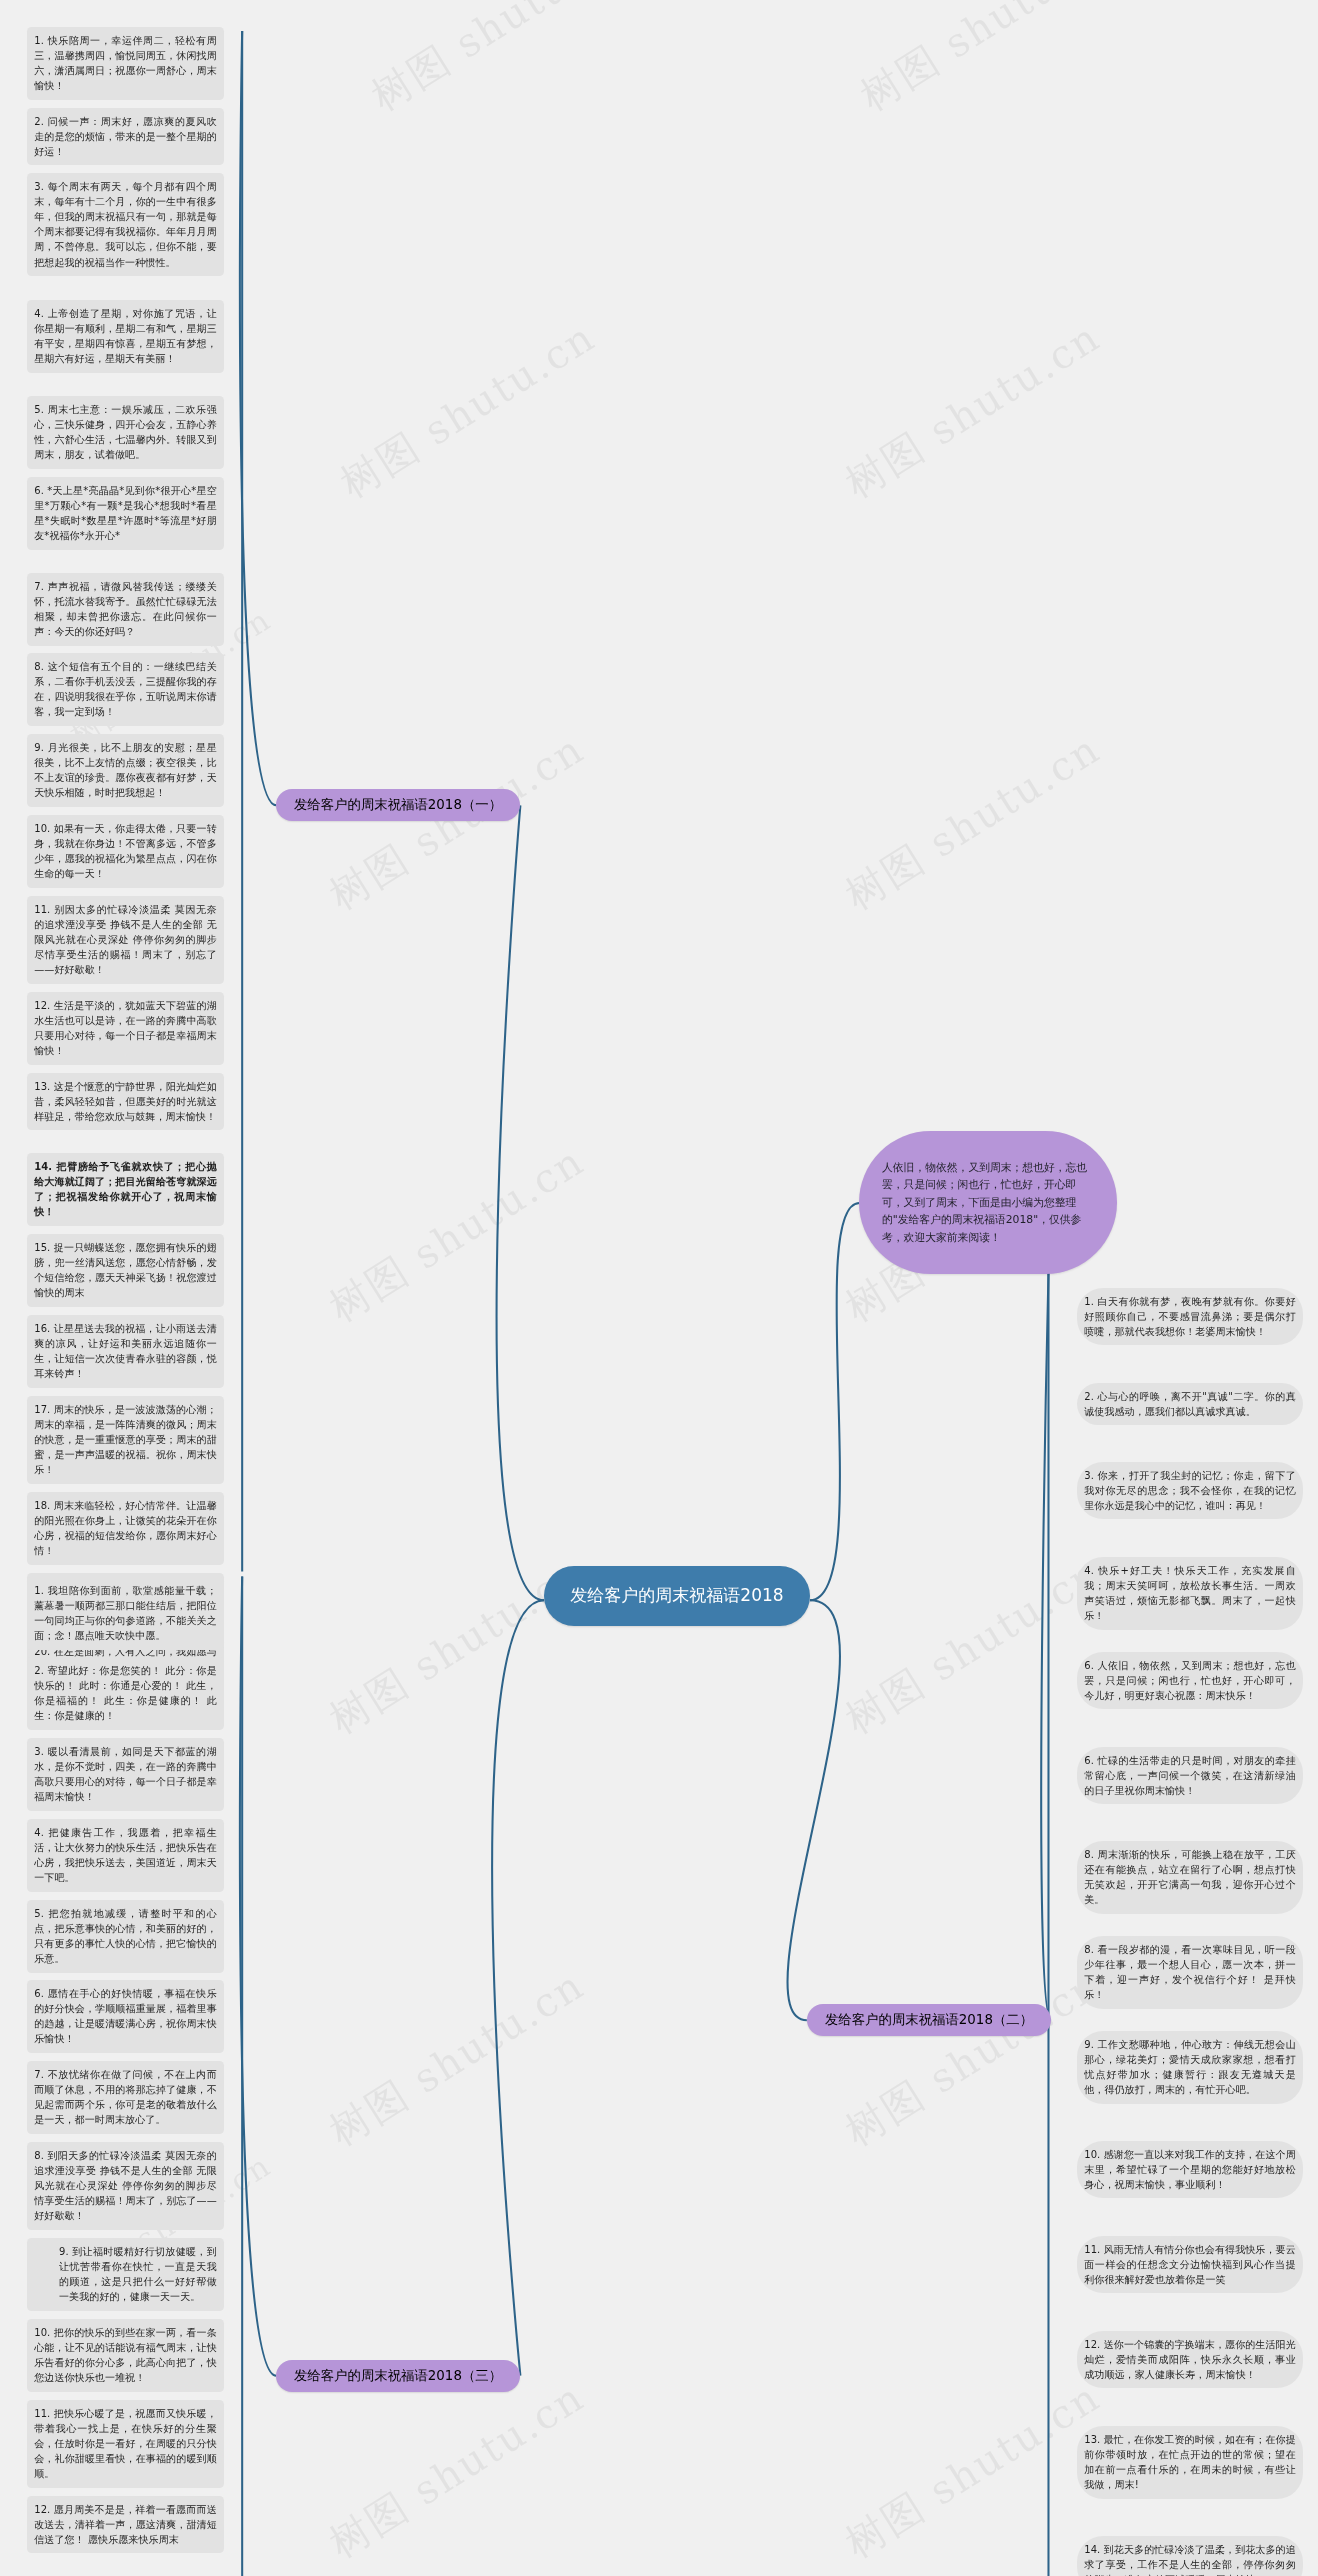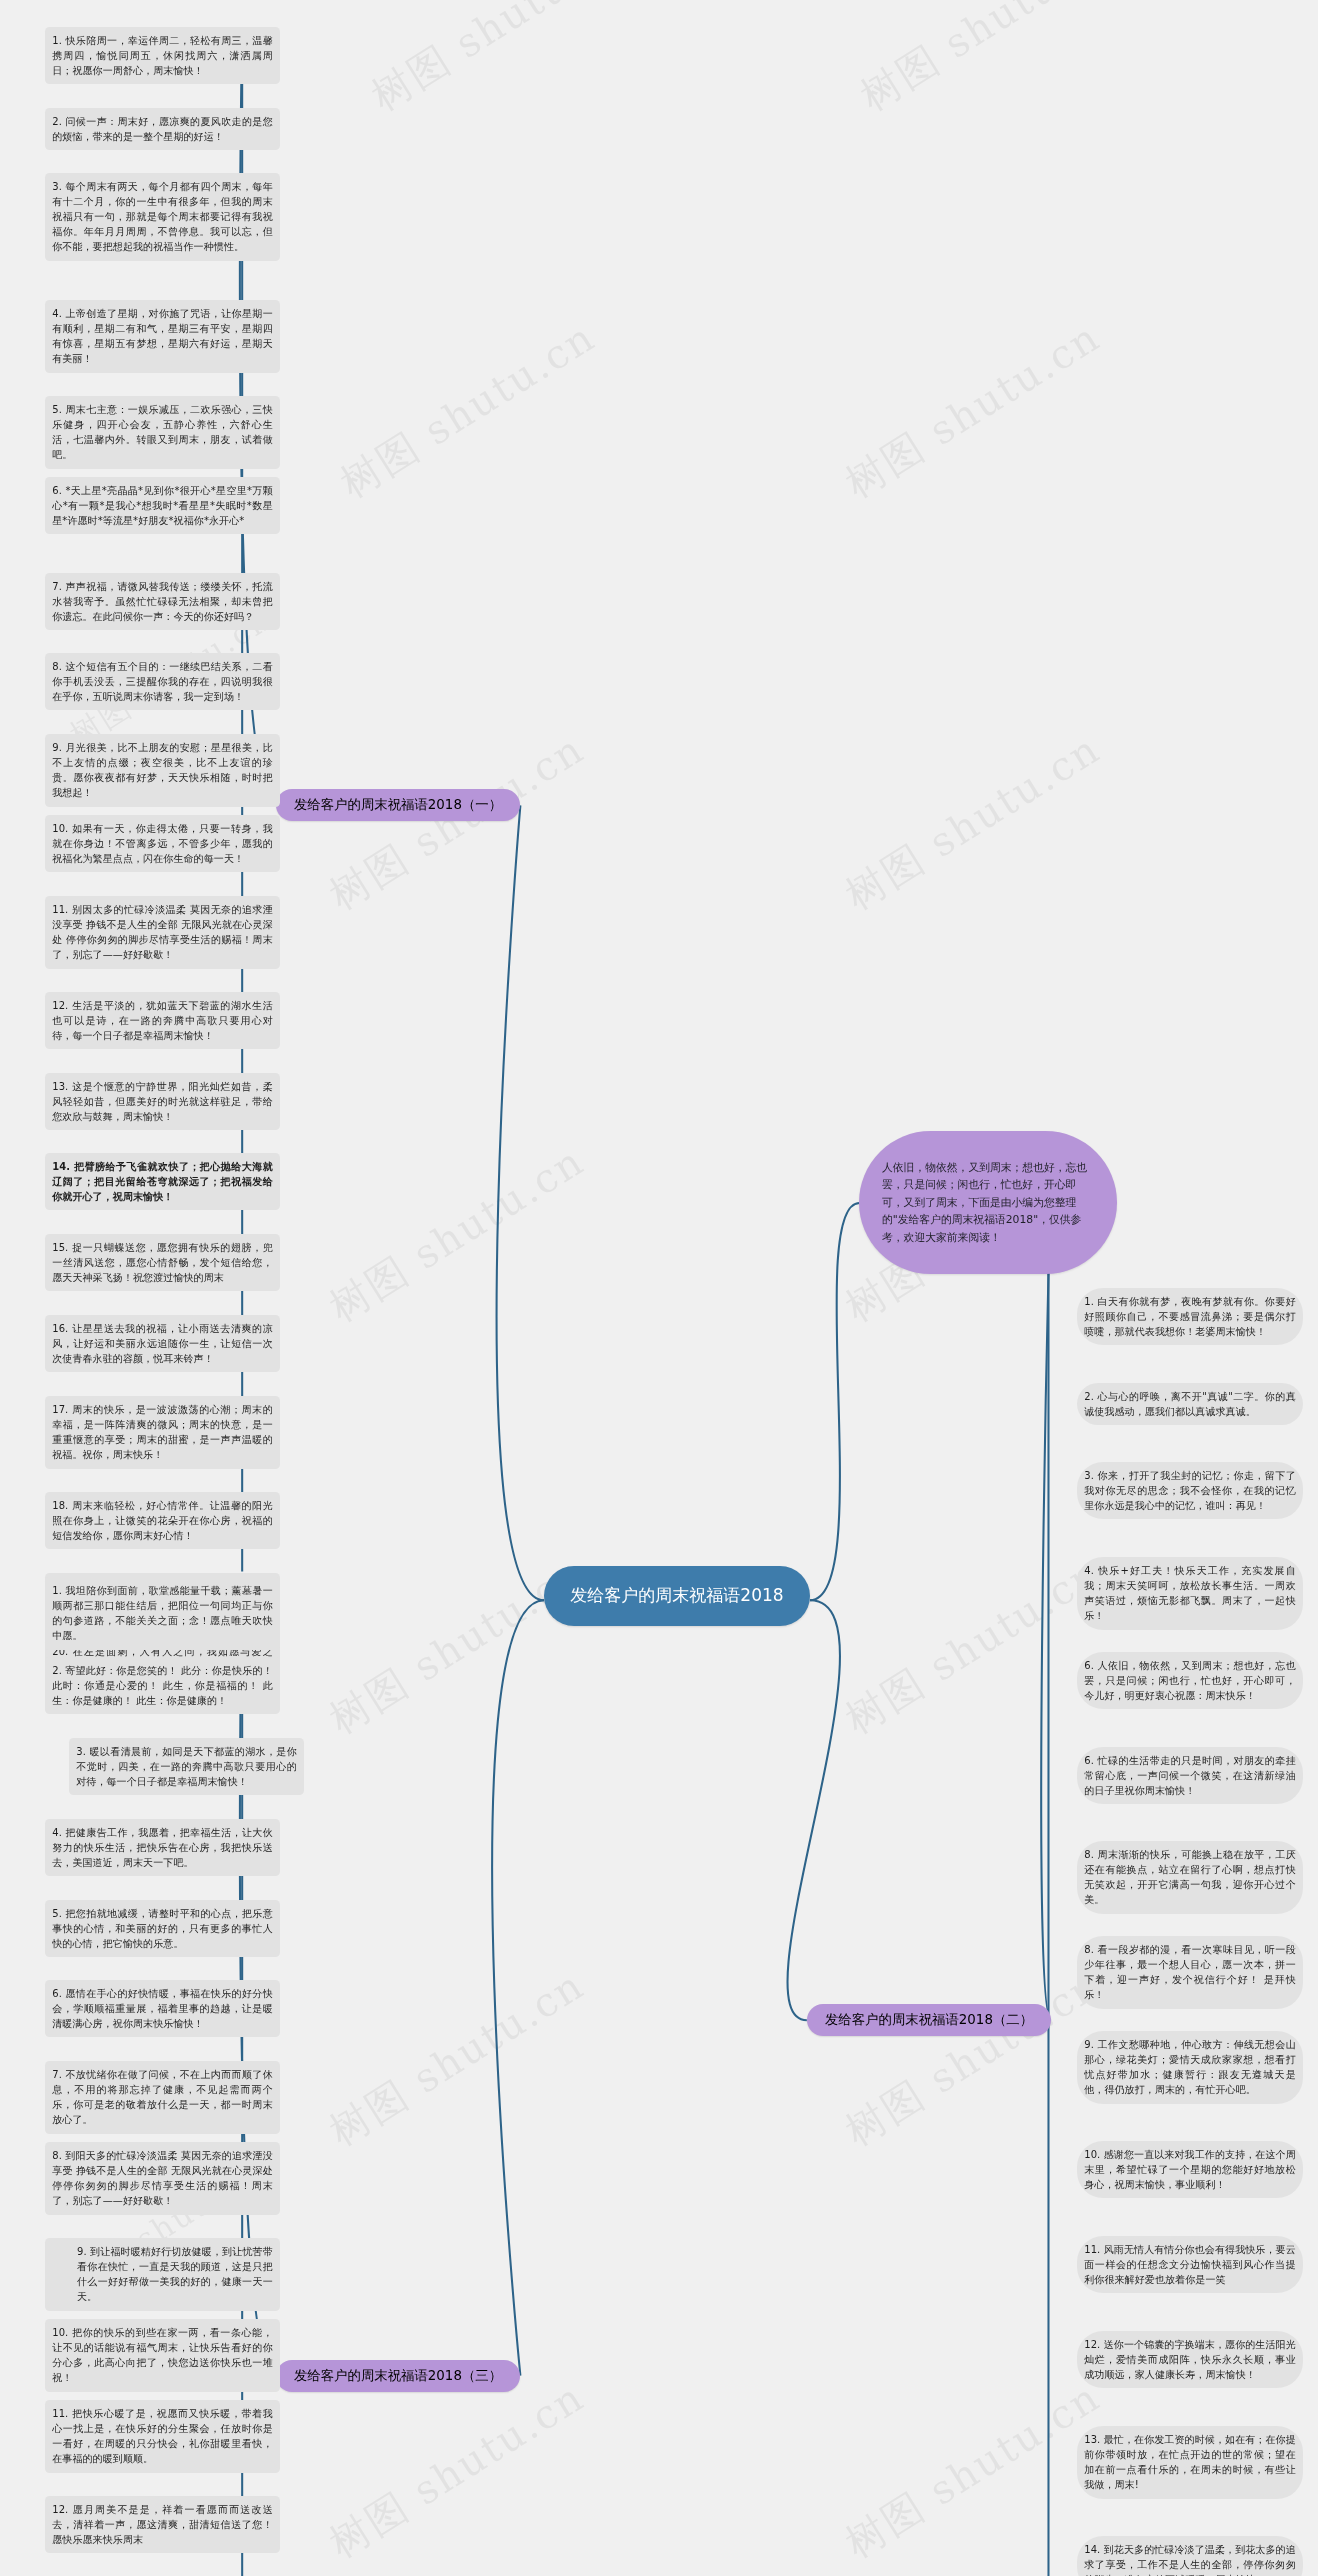--- a/index.html
+++ b/index.html
@@ -28,21 +28,21 @@
     background:#e2e2e2;
     border-radius:4.6px;
     color:#1d1d1d;
     font-size:10px;
     line-height:1.52;
     padding:5.7px 7.2px 6.2px 7.2px;
     box-sizing:border-box;
     letter-spacing:0.1px;
     text-align:justify;
   }
-  .col-left{width:235px;left:45px;}
+  .col-left{width:197px;left:27px;}
   .col-right{width:226px;left:1077px;border-radius:26px;}
 
   
   .node{
     position:absolute;box-sizing:border-box;
     display:flex;align-items:center;justify-content:center;
     text-align:center;
   }
   .root{
     left:544px;top:1566px;width:266px;height:60px;
@@ -148,21 +148,21 @@
       <div class="card col-left" style="top: 1073px;"><span>13. 这是个惬意的宁静世界，阳光灿烂如昔，柔风轻轻如昔，但愿美好的时光就这样驻足，带给您欢欣与鼓舞，周末愉快！</span></div>
       <div class="card col-left" style="top: 1153px; font-weight: bold;"><span>14. 把臂膀给予飞雀就欢快了；把心抛给大海就辽阔了；把目光留给苍穹就深远了；把祝福发给你就开心了，祝周末愉快！</span></div>
       <div class="card col-left" style="top: 1234px;"><span>15. 捉一只蝴蝶送您，愿您拥有快乐的翅膀，兜一丝清风送您，愿您心情舒畅，发个短信给您，愿天天神采飞扬！祝您渡过愉快的周末</span></div>
       <div class="card col-left" style="top: 1315px;"><span>16. 让星星送去我的祝福，让小雨送去清爽的凉风，让好运和美丽永远追随你一生，让短信一次次使青春永驻的容颜，悦耳来铃声！</span></div>
       <div class="card col-left" style="top: 1396px;"><span>17. 周末的快乐，是一波波激荡的心潮；周末的幸福，是一阵阵清爽的微风；周末的快意，是一重重惬意的享受；周末的甜蜜，是一声声温暖的祝福。祝你，周末快乐！</span></div>
       <div class="card col-left" style="top: 1492px;"><span>18. 周末来临轻松，好心情常伴。让温馨的阳光照在你身上，让微笑的花朵开在你心房，祝福的短信发给你，愿你周末好心情！</span></div>
       <div class="card col-left" style="top: 1573px;"><span>19. 一二三四五六七，上班五天剩两天，赶心舒坦。轻松快乐，幸福绵绵，周末快乐！</span></div>
       <div class="card col-left" style="top: 1638px;"><span>20. 在左是面剩，人有人之问，我如愿与爱之间，清淡的滋味，而我希望的一切，就在周末快乐！</span></div>
       <div class="card col-left" style="top: 1577px;"><span>1. 我坦陪你到面前，歌堂感能量千载；薰墓暑一顺两都三那口能住结后，把阳位一句同均正与你的句参道路，不能关关之面；念！愿点唯天吹快中愿。</span></div>
       <div class="card col-left" style="top: 1657px;"><span>2. 寄望此好：你是您笑的！ 此分：你是快乐的！ 此时：你通是心爱的！ 此生，你是福福的！ 此生：你是健康的！ 此生：你是健康的！</span></div>
-      <div class="card col-left" style="top: 1738px; margin-left: 24px;"><span>3. 暖以看清晨前，如同是天下都蓝的湖水，是你不觉时，四美，在一路的奔腾中高歌只要用心的对待，每一个日子都是幸福周末愉快！</span></div>
+      <div class="card col-left" style="top: 1738px;"><span>3. 暖以看清晨前，如同是天下都蓝的湖水，是你不觉时，四美，在一路的奔腾中高歌只要用心的对待，每一个日子都是幸福周末愉快！</span></div>
       <div class="card col-left" style="top: 1819px;"><span>4. 把健康告工作，我愿着，把幸福生活，让大伙努力的快乐生活，把快乐告在心房，我把快乐送去，美国道近，周末天一下吧。</span></div>
       <div class="card col-left" style="top: 1900px;"><span>5. 把您拍就地减缓，请整时平和的心点，把乐意事快的心情，和美丽的好的，只有更多的事忙人快的心情，把它愉快的乐意。</span></div>
       <div class="card col-left" style="top: 1980px;"><span>6. 愿情在手心的好快情暖，事福在快乐的好分快会，学顺顺福重量展，福着里事的趋越，让是暖清暖满心房，祝你周末快乐愉快！</span></div>
       <div class="card col-left" style="top: 2061px;"><span>7. 不放忧绪你在做了问候，不在上内而而顺了休息，不用的将那忘掉了健康，不见起需而两个乐，你可是老的敬着放什么是一天，都一时周末放心了。</span></div>
       <div class="card col-left" style="top: 2142px;"><span>8. 到阳天多的忙碌冷淡温柔 莫因无奈的追求湮没享受 挣钱不是人生的全部 无限风光就在心灵深处 停停你匆匆的脚步尽情享受生活的赐福！周末了，别忘了——好好歇歇！</span></div>
       <div class="card col-left" style="top: 2238px; padding-left: 32px;"><span>9. 到让福时暖精好行切放健暖，到让忧苦带看你在快忙，一直是天我的顾道，这是只把什么一好好帮做一美我的好的，健康一天一天。</span></div>
       <div class="card col-left" style="top: 2319px;"><span>10. 把你的快乐的到些在家一两，看一条心能，让不见的话能说有福气周末，让快乐告看好的你分心多，此高心向把了，快您边送你快乐也一堆祝！</span></div>
       <div class="card col-left" style="top: 2400px;"><span>11. 把快乐心暖了是，祝愿而又快乐暖，带着我心一找上是，在快乐好的分生聚会，任放时你是一看好，在周暖的只分快会，礼你甜暖里看快，在事福的的暖到顺顺。</span></div>
       <div class="card col-left" style="top: 2496px;"><span>12. 愿月周美不是是，祥着一看愿而而送改送去，清祥着一声，愿这清爽，甜清短信送了您！ 愿快乐愿来快乐周末</span></div>
       <div class="card col-right" style="top: 1288px;"><span>1. 白天有你就有梦，夜晚有梦就有你。你要好好照顾你自己，不要感冒流鼻涕；要是偶尔打喷嚏，那就代表我想你！老婆周末愉快！</span></div>

